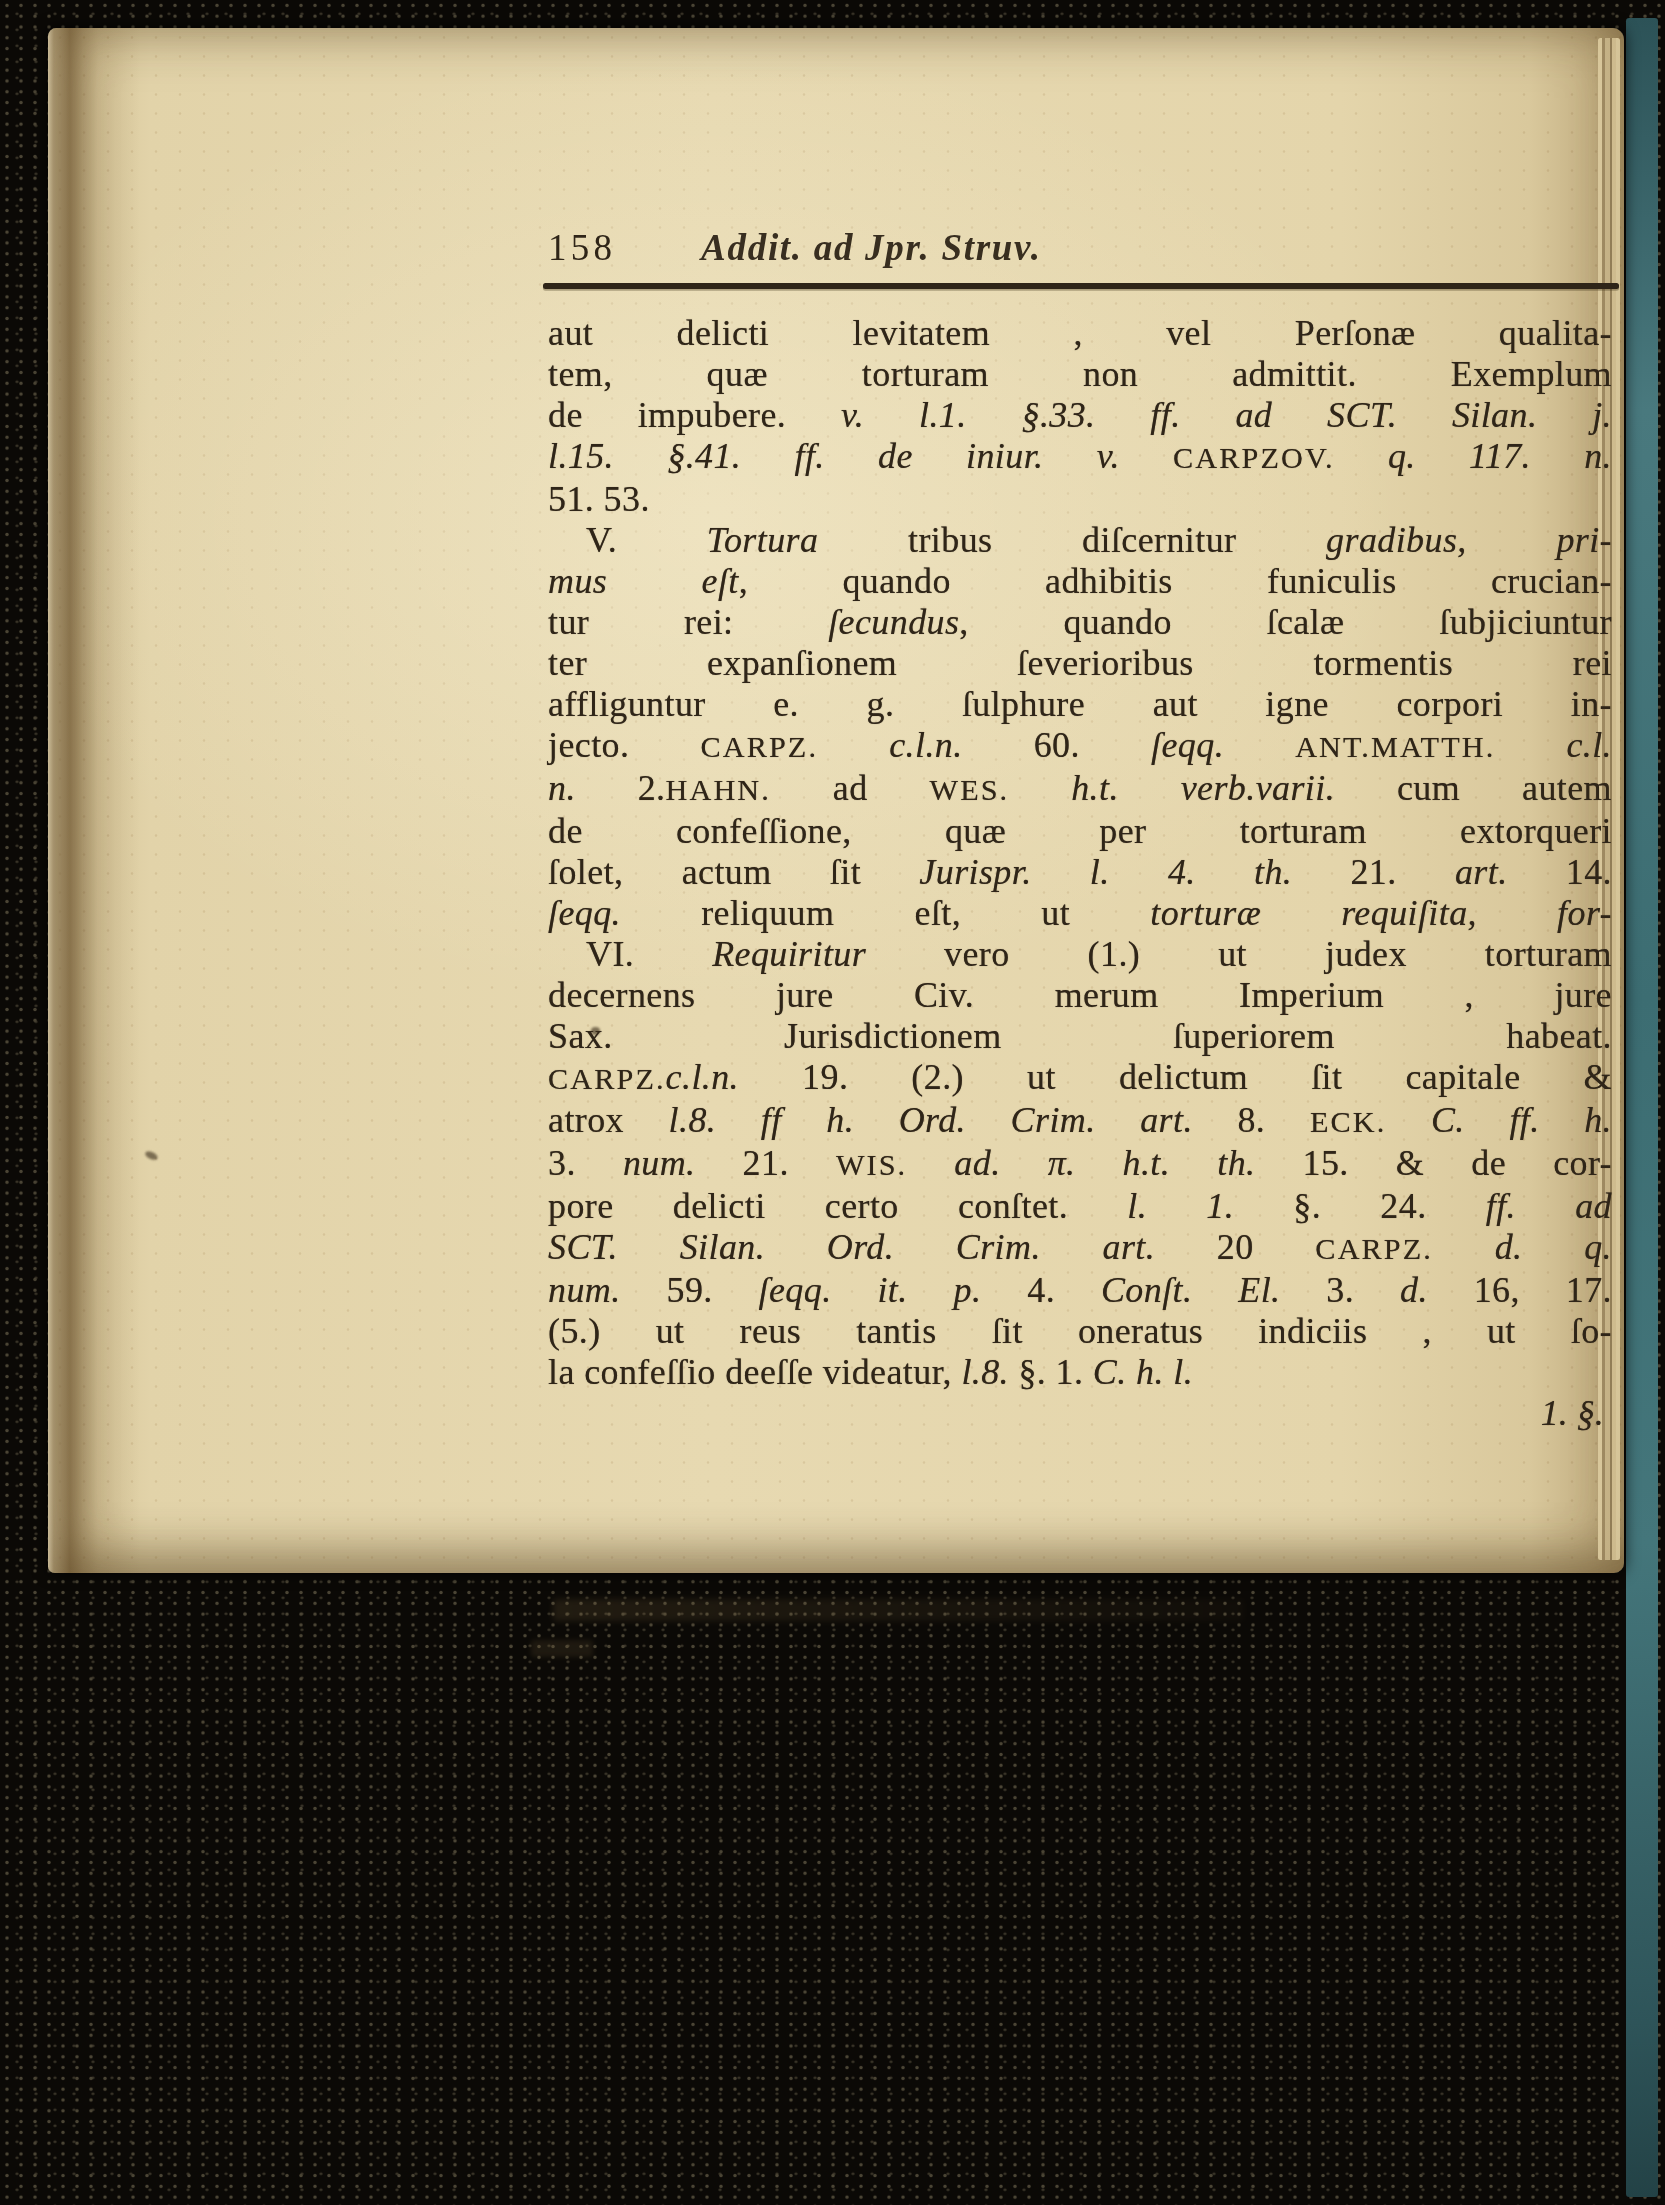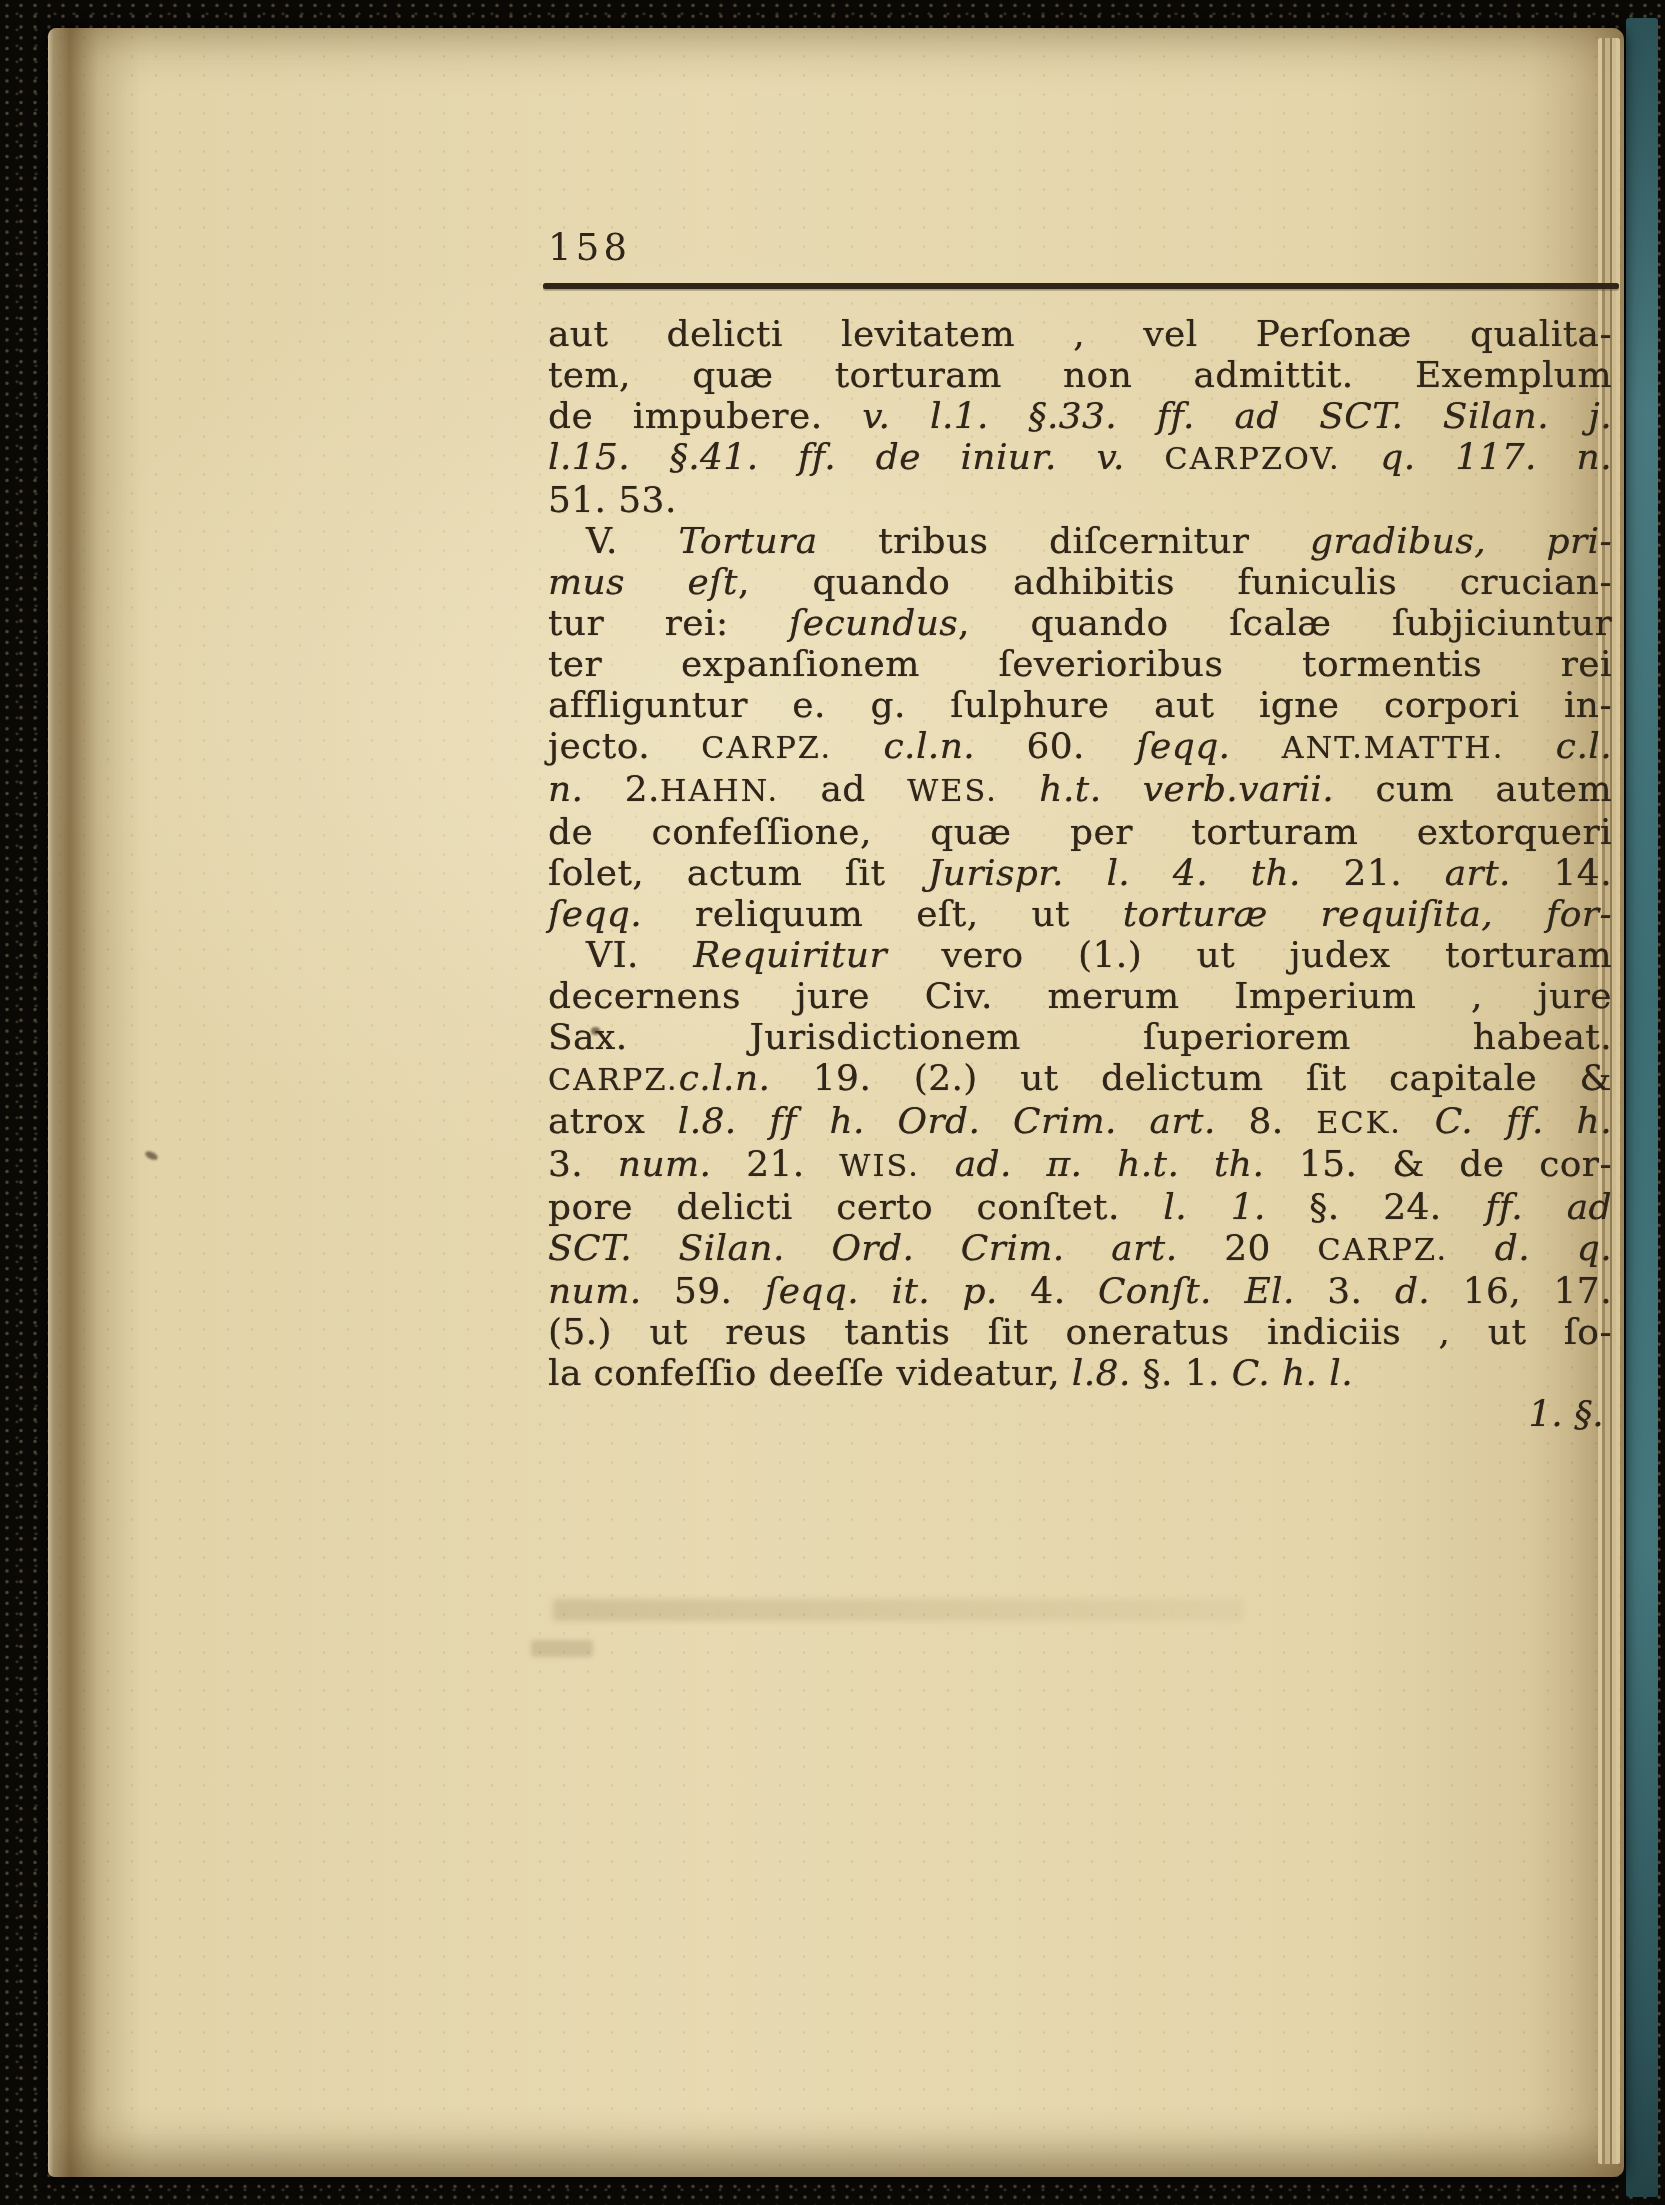--- a/index.html
+++ b/index.html
@@ -12,35 +12,36 @@
     background-size:14px 10.8px, 19px 16px;
     background-position:0 0, 7.5px 5.8px;
     font-family:"DejaVu Serif","Liberation Serif",serif;
   }
   .edge-tint{
     position:absolute;left:1626px;top:18.3px;width:32px;height:2179px;
     background:linear-gradient(180deg,#2c5257 0%,#49797e 18%,#3c6d72 45%,#44767b 70%,#2e5459 92%,#234246 100%);
     border-radius:3.3px;
   }
   .page{
-    position:absolute;left:48px;top:28px;width:1576px;height:2149px;
+    position:absolute;left:48px;top:28px;width:1576px;height:1545px;
     border-radius:8.3px 11.7px 10px 6.7px;
     color:var(--ink,#2f2518);
     background-image:
       radial-gradient(1083px 750px at 42% 32%, rgba(255,250,228,.30), transparent 65%),
       radial-gradient(circle, rgba(150,110,55,.14) 0.8px, transparent 1.7px),
       linear-gradient(90deg,#a08a5e 0%,#d6c598 2.2%,#e2d3a9 6.5%,#e7d9b1 42%,#e4d5ab 82%,#d9c89c 94%,#bba679 100%),
       linear-gradient(180deg,#cdbc8f 0%,#e5d7ae 6%,#e6d8b0 88%,#d3c295 98%);
     background-size:auto,24px 19px,auto,auto;
     background-blend-mode:normal,multiply,normal,multiply;
     box-shadow:
       inset 0 0 58px rgba(95,70,35,.38),
       inset 0 -23px 46px rgba(80,60,28,.30),
       inset 23px 0 50px rgba(85,62,30,.22),
       0 0 15px rgba(0,0,0,.8);
+    font-family: Liberation Serif, serif;
   }
   .page::before{ 
     content:"";position:absolute;left:0;top:0;bottom:0;width:92px;
     background:linear-gradient(90deg,rgba(243,232,200,.65) 0px,rgba(243,232,200,.25) 5.8px,rgba(100,75,40,.45) 21.7px,rgba(100,75,40,.12) 50px,transparent 100%);
     border-radius:8.3px 0 0 6.7px;
   }
   .stack-edges{
     position:absolute;right:4.2px;top:10px;bottom:13.3px;width:21.7px;
     background:repeating-linear-gradient(90deg,#dccb9f 0 4.2px,#9c875f 4.2px 7.5px,#c8b589 7.5px 11.7px,#8f7b55 11.7px 14px,#d3c093 14px 18.3px);
     border-radius:2.5px;opacity:.9;
@@ -81,20 +82,21 @@
 </head>
 <body>
 
 <div>
   <div class="edge-tint"></div>
   <div class="page">
     <div class="stack-edges"></div>
     <div class="text-block">
       <div class="header">
         <span class="pagenum">158</span>
+        <span class="title">Addit. ad Jpr. Struv.</span>
       </div>
       <div class="rule"></div>
       <div class="body">
           <div class="line"><span class="seg-n">aut delicti levitatem , vel Perſonæ qualita-</span></div>
           <div class="line"><span class="seg-n">tem, quæ torturam non admittit. Exemplum</span></div>
           <div class="line"><span class="seg-n">de impubere. </span><span class="seg-i">v. l.1. §.33. ff. ad SCT. Silan. j.</span></div>
           <div class="line"><span class="seg-i">l.15. §.41. ff. de iniur. v. </span><span class="seg-c">CARPZOV.</span><span class="seg-i"> q. 117. n.</span></div>
           <div class="line parend"><span class="seg-n">51. 53.</span></div>
           <div class="line indent"><span class="seg-n">V. </span><span class="seg-i">Tortura</span><span class="seg-n"> tribus diſcernitur </span><span class="seg-i">gradibus, pri-</span></div>
           <div class="line"><span class="seg-i">mus eſt</span><span class="seg-n">, quando adhibitis funiculis crucian-</span></div>

